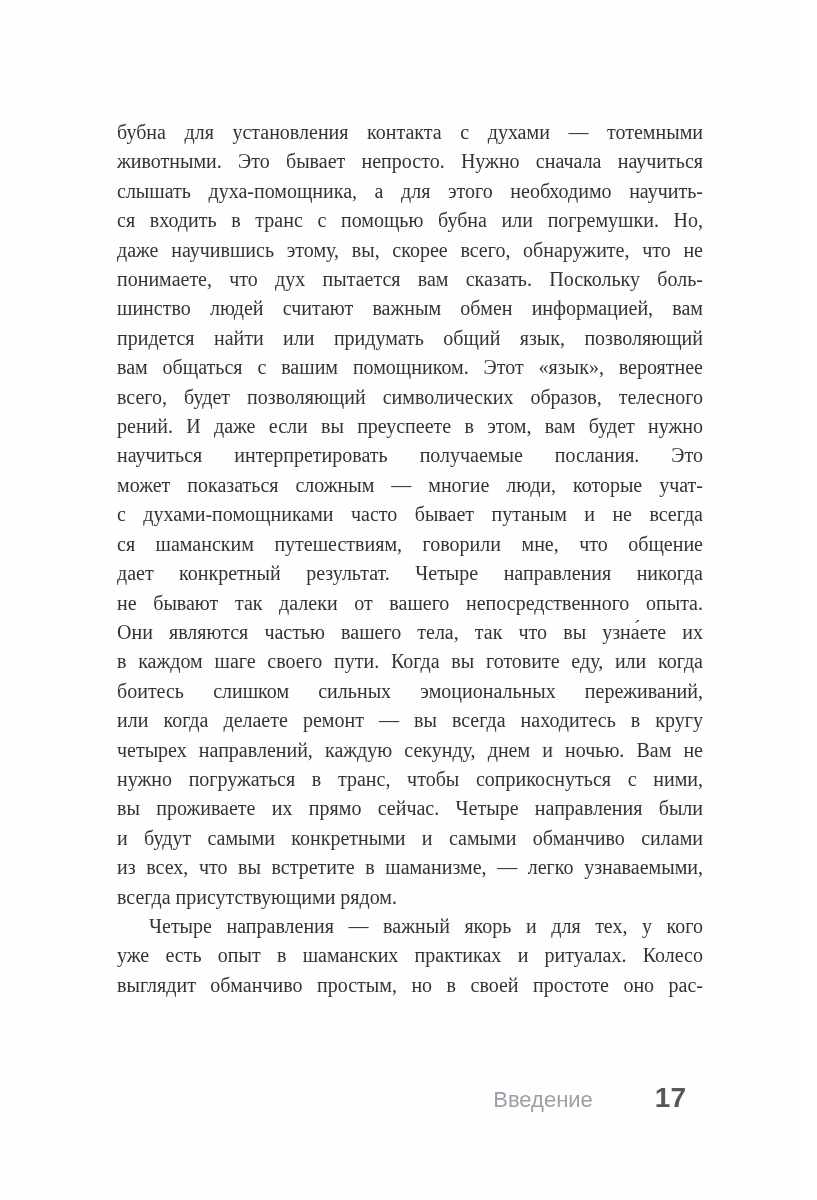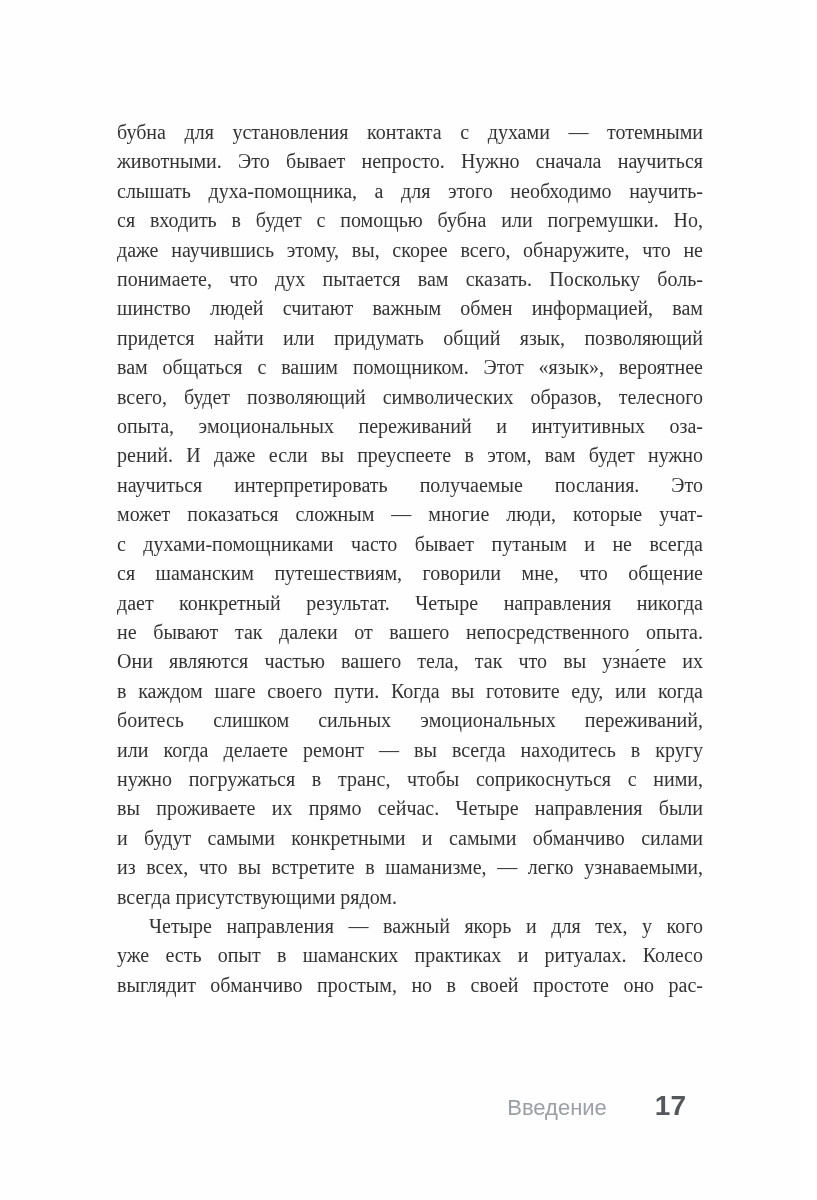--- a/index.html
+++ b/index.html
@@ -37,23 +37,22 @@
   }
   .text-line.indent-first {
     padding-left: 32px;
   }
   .page-footer {
     position: absolute;
     top: 1082px;
     right: 114px;
     display: flex;
     align-items: baseline;
-    gap: 48px;
+    gap: 62px;
     font-family: "Liberation Sans", "DejaVu Sans", sans-serif;
-    margin-top: 8px;
   }
   .footer-section {
     font-size: 22px;
     font-weight: 400;
     color: #9aa0a5;
   }
   .footer-page-number {
     font-size: 28px;
     font-weight: 700;
     color: #54585c;
@@ -62,39 +61,39 @@
 </head>
 <body>
 
 <div class="page">
 
   <div class="text-block" id="text-block">
       <div class="paragraph">
         <div class="text-line">бубна для установления контакта с духами — тотемными</div>
         <div class="text-line">животными. Это бывает непросто. Нужно сначала научиться</div>
         <div class="text-line">слышать духа-помощника, а для этого необходимо научить-</div>
-        <div class="text-line">ся входить в будет с помощью бубна или погремушки. Но,</div>
+        <div class="text-line">ся входить в транс с помощью бубна или погремушки. Но,</div>
         <div class="text-line">даже научившись этому, вы, скорее всего, обнаружите, что не</div>
         <div class="text-line">понимаете, что дух пытается вам сказать. Поскольку боль-</div>
         <div class="text-line">шинство людей считают важным обмен информацией, вам</div>
         <div class="text-line">придется найти или придумать общий язык, позволяющий</div>
         <div class="text-line">вам общаться с вашим помощником. Этот «язык», вероятнее</div>
         <div class="text-line">всего, будет позволяющий символических образов, телесного</div>
-        <div class="text-line">опыта, эмоциональных переживаний и интуитивных оза-</div>
         <div class="text-line">рений. И даже если вы преуспеете в этом, вам будет нужно</div>
         <div class="text-line">научиться интерпретировать получаемые послания. Это</div>
         <div class="text-line">может показаться сложным — многие люди, которые учат-</div>
         <div class="text-line">с духами-помощниками часто бывает путаным и не всегда</div>
         <div class="text-line">ся шаманским путешествиям, говорили мне, что общение</div>
         <div class="text-line">дает конкретный результат. Четыре направления никогда</div>
         <div class="text-line">не бывают так далеки от вашего непосредственного опыта.</div>
         <div class="text-line">Они являются частью вашего тела, так что вы узна́ете их</div>
         <div class="text-line">в каждом шаге своего пути. Когда вы готовите еду, или когда</div>
         <div class="text-line">боитесь слишком сильных эмоциональных переживаний,</div>
         <div class="text-line">или когда делаете ремонт — вы всегда находитесь в кругу</div>
+        <div class="text-line">четырех направлений, каждую секунду, днем и ночью. Вам не</div>
         <div class="text-line">нужно погружаться в транс, чтобы соприкоснуться с ними,</div>
         <div class="text-line">вы проживаете их прямо сейчас. Четыре направления были</div>
         <div class="text-line">и будут самыми конкретными и самыми обманчиво силами</div>
         <div class="text-line">из всех, что вы встретите в шаманизме, — легко узнаваемыми,</div>
         <div class="text-line flush-last">всегда присутствующими рядом.</div>
       </div>
       <div class="paragraph">
         <div class="text-line indent-first">Четыре направления — важный якорь и для тех, у кого</div>
         <div class="text-line">уже есть опыт в шаманских практиках и ритуалах. Колесо</div>
         <div class="text-line">выглядит обманчиво простым, но в своей простоте оно рас-</div>

